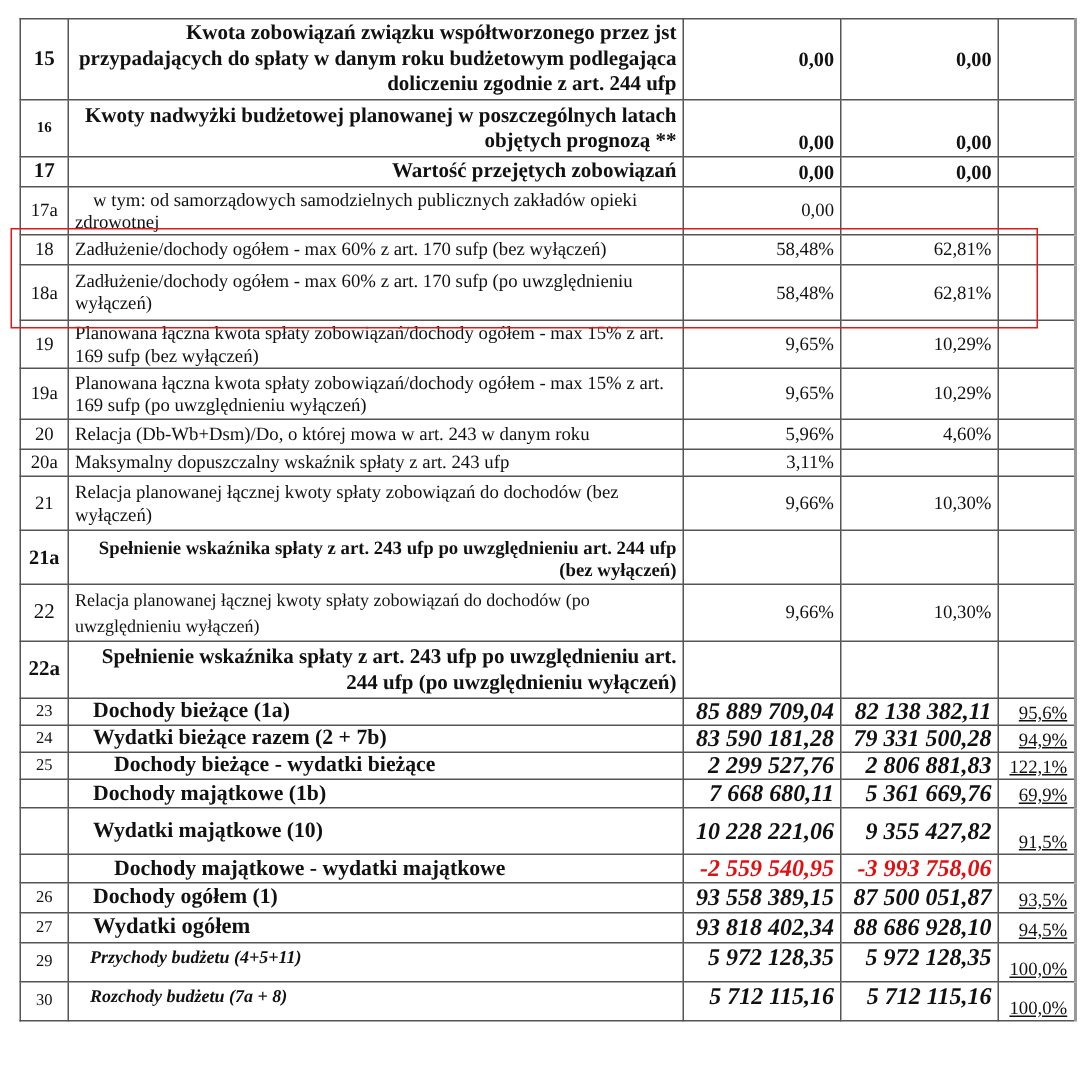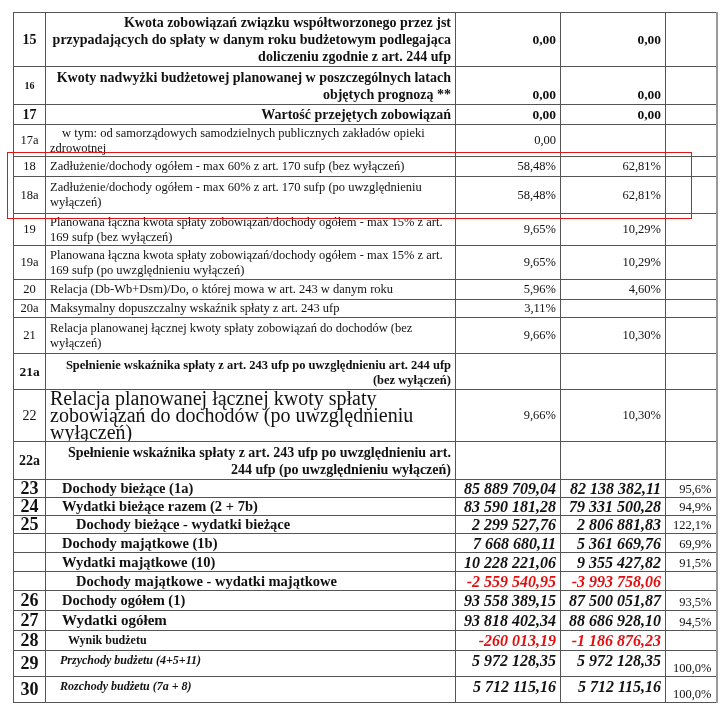--- a/index.html
+++ b/index.html
@@ -42,30 +42,30 @@
 
     td.num { text-align: center; }
     td.val { text-align: right; padding-right: 6px; }
     td.pct { text-align: right; padding-right: 4px; font-size: 12.5px; }
     .bold { font-weight: bold; text-align: right; }
     .red { color: #e01010; }
 
     
     tr.big td.lbl { font-size: 14.5px; font-weight: bold; }
     tr.big td.val { font-size: 16px; font-weight: bold; font-style: italic; }
-    tr.big td.num { font-size: 18px; font-weight: bold; margin-top: 35px; }
+    tr.big td.num { font-size: 11px; font-weight: normal; margin-top: 35px; }
     tr.small-lbl td.lbl { font-size: 12px; font-weight: bold; }
 
     .ind1 { padding-left: 16px !important; }
     .ind2 { padding-left: 30px !important; }
     .ind3 { padding-left: 22px !important; }
     .ind4 { padding-left: 14px !important; font-style: italic; }
 
     .v-bottom { vertical-align: bottom !important; padding-bottom: 2px !important; }
-    .pct-low { vertical-align: bottom !important; padding-bottom: 0 !important; }
+    .pct-low { vertical-align: bottom !important; padding-bottom: 0 !important; text-decoration: underline; }
 
     .highlight-box {
       position: absolute;
       left: 7px;
       top: 152px;
       width: 685px;
       height: 67px;
       border: 1.5px solid #e01818;
       box-sizing: border-box;
       pointer-events: none;
@@ -175,21 +175,21 @@
     <tr style="height:36px">
       <td class="num bold" style="font-size:13.5px">21a</td>
       <td class="lbl bold" style="font-size:12.5px;vertical-align:top;padding-top:4px">Spełnienie wskaźnika spłaty z art. 243 ufp po uwzględnieniu art. 244 ufp (bez wyłączeń)</td>
       <td class="val"></td>
       <td class="val"></td>
       <td class="pct c5"></td>
     </tr>
 
     <tr style="height:38px">
       <td class="num" style="font-size:14px">22</td>
-      <td class="lbl" style="font-size:20px;line-height:17px">Relacja planowanej łącznej kwoty spłaty zobowiązań do dochodów (po uwzględnieniu wyłączeń)</td>
+      <td class="lbl" style="font-size:12px;line-height:17px">Relacja planowanej łącznej kwoty spłaty zobowiązań do dochodów (po uwzględnieniu wyłączeń)</td>
       <td class="val">9,66%</td>
       <td class="val">10,30%</td>
       <td class="pct c5"></td>
     </tr>
 
     <tr style="height:38px">
       <td class="num bold" style="font-size:14px">22a</td>
       <td class="lbl bold" style="font-size:14px;line-height:17px">Spełnienie wskaźnika spłaty z art. 243 ufp po uwzględnieniu art. 244 ufp (po uwzględnieniu wyłączeń)</td>
       <td class="val"></td>
       <td class="val"></td>
@@ -221,21 +221,21 @@
     </tr>
 
     <tr class="big" style="height:19px">
       <td class="num"></td>
       <td class="lbl ind1">Dochody majątkowe (1b)</td>
       <td class="val">7 668 680,11</td>
       <td class="val">5 361 669,76</td>
       <td class="pct c5 pct-low">69,9%</td>
     </tr>
 
-    <tr class="big" style="height:19px">
+    <tr class="big" style="height:31px">
       <td class="num"></td>
       <td class="lbl ind1">Wydatki majątkowe (10)</td>
       <td class="val">10 228 221,06</td>
       <td class="val">9 355 427,82</td>
       <td class="pct c5 pct-low">91,5%</td>
     </tr>
 
     <tr class="big" style="height:19px">
       <td class="num"></td>
       <td class="lbl ind2">Dochody majątkowe - wydatki majątkowe</td>
@@ -253,27 +253,20 @@
     </tr>
 
     <tr class="big" style="height:20px">
       <td class="num">27</td>
       <td class="lbl ind1" style="font-size:15px">Wydatki ogółem</td>
       <td class="val">93 818 402,34</td>
       <td class="val">88 686 928,10</td>
       <td class="pct c5 pct-low">94,5%</td>
     </tr>
 
-    <tr class="big small-lbl" style="height:20px">
-      <td class="num">28</td>
-      <td class="lbl ind3">Wynik budżetu</td>
-      <td class="val red">-260 013,19</td>
-      <td class="val red">-1 186 876,23</td>
-      <td class="pct c5"></td>
-    </tr>
 
     <tr class="big small-lbl" style="height:26px">
       <td class="num">29</td>
       <td class="lbl ind4" style="vertical-align:top;padding-top:2px">Przychody budżetu (4+5+11)</td>
       <td class="val" style="vertical-align:top;padding-top:2px">5 972 128,35</td>
       <td class="val" style="vertical-align:top;padding-top:2px">5 972 128,35</td>
       <td class="pct c5 pct-low">100,0%</td>
     </tr>
 
     <tr class="big small-lbl" style="height:26px">

